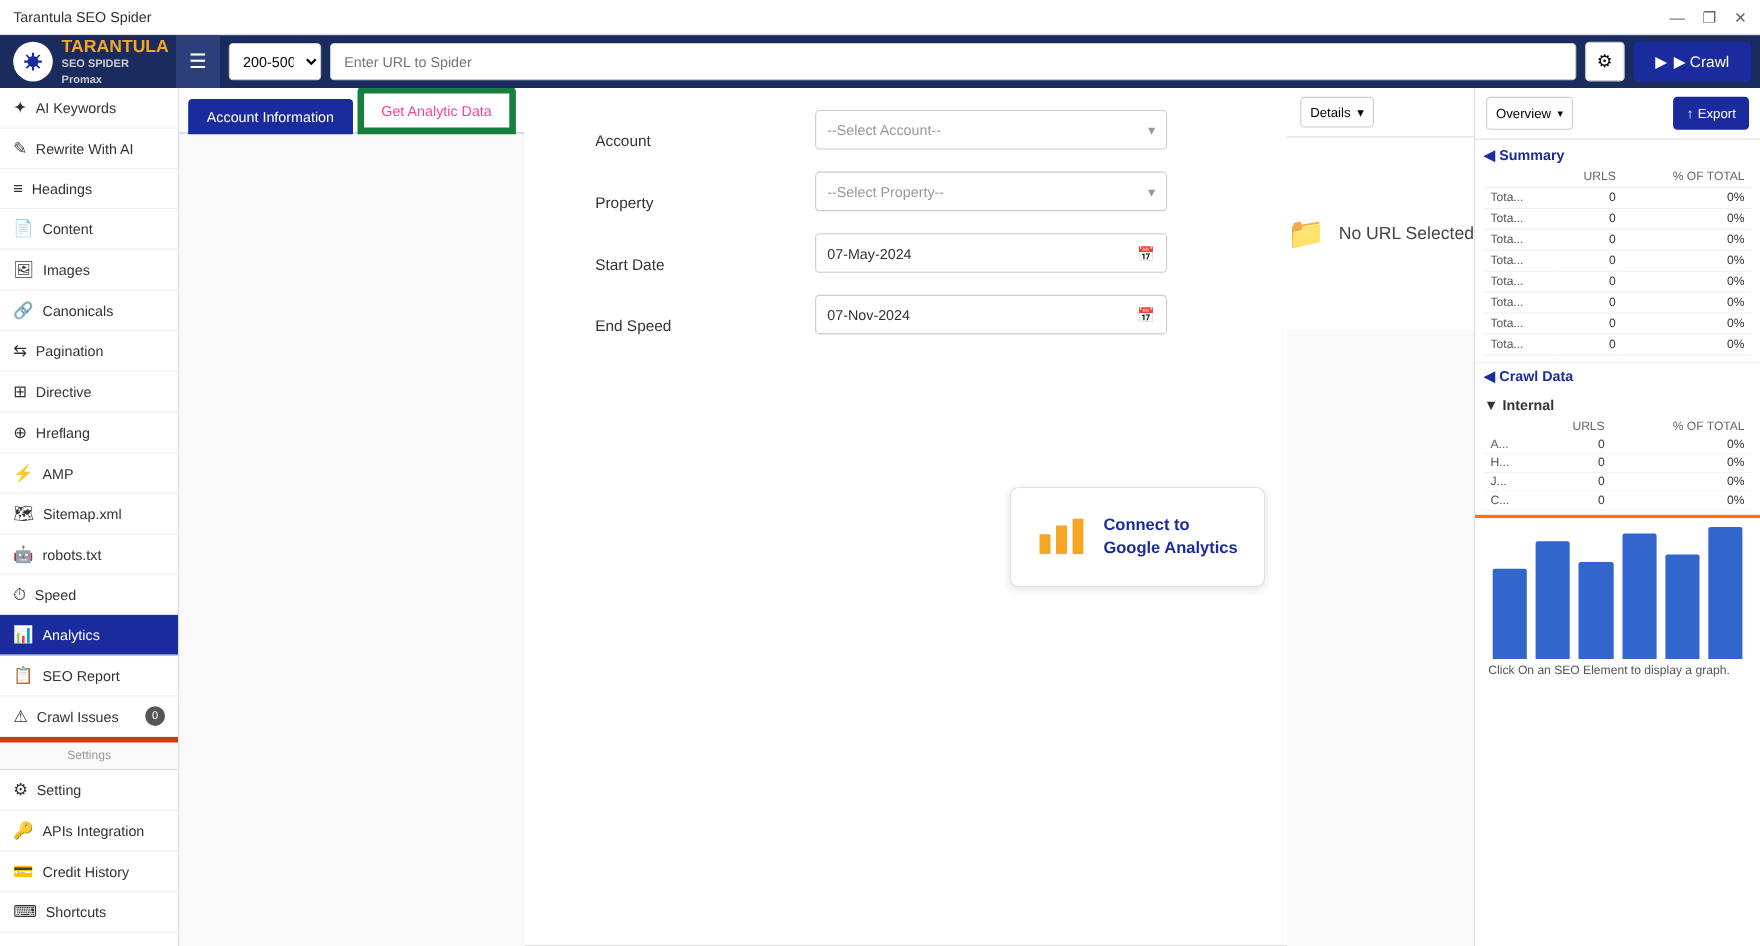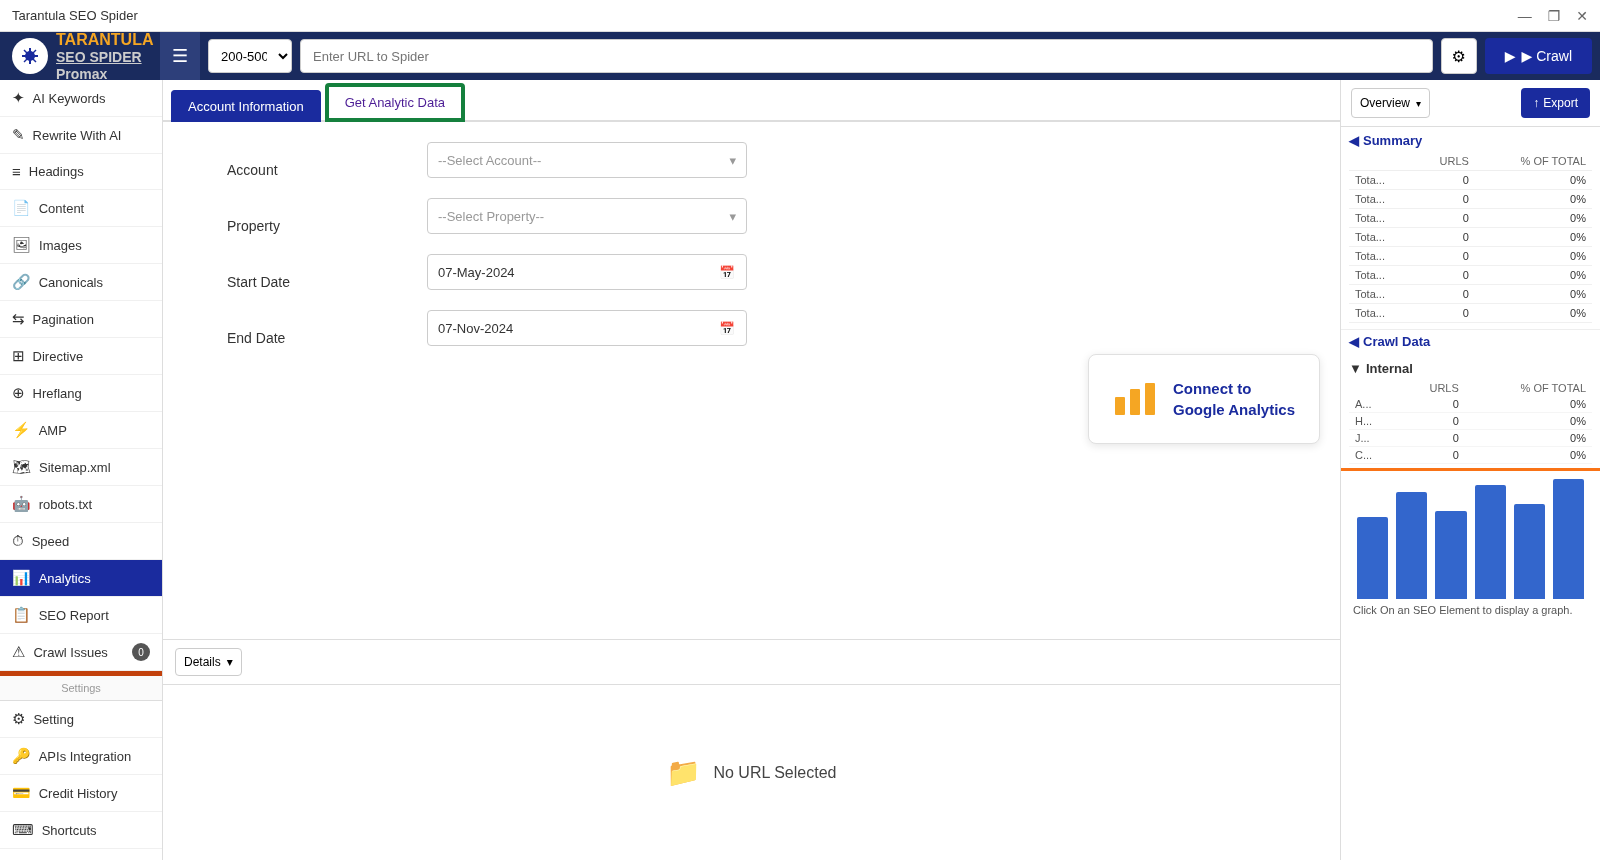--- a/index.html
+++ b/index.html
@@ -161,21 +161,21 @@
       padding: 6px 0;
       border-top: 5px solid #c2410c;
       border-bottom: 1px solid #ddd;
       background: #fafafa;
     }
 
     
     .content-area {
       flex: 1;
       display: flex;
-      flex-direction: column;
+      flex-direction: row;
       background: #f9f9f9;
       overflow: hidden;
     }
 
     
     .tabs-bar {
       display: flex;
       background: #fff;
       border-bottom: 2px solid #ddd;
       padding: 0 8px;
@@ -191,22 +191,22 @@
       margin-bottom: -2px;
       border-radius: 4px 4px 0 0;
     }
     .tab.active {
       background: #1a2b9e;
       color: #fff;
       border-color: #1a2b9e;
     }
     .tab.inactive {
       background: #fff;
-      color: #4c1d95;
-      border: 4px solid #15803d;
+      color: #ec4899;
+      border: 6px solid #15803d;
     }
 
     
     .form-area {
       padding: 20px 24px;
       background: #fff;
       flex: 1;
       border-bottom: 1px solid #ddd;
       position: relative;
     }
@@ -447,21 +447,21 @@
         <line x1="4" y1="12" x2="8" y2="12" stroke="#1a2b9e" stroke-width="2"></line>
         <line x1="16" y1="12" x2="20" y2="12" stroke="#1a2b9e" stroke-width="2"></line>
         <line x1="6" y1="6" x2="9" y2="9" stroke="#1a2b9e" stroke-width="1.5"></line>
         <line x1="15" y1="15" x2="18" y2="18" stroke="#1a2b9e" stroke-width="1.5"></line>
         <line x1="18" y1="6" x2="15" y2="9" stroke="#1a2b9e" stroke-width="1.5"></line>
         <line x1="6" y1="18" x2="9" y2="15" stroke="#1a2b9e" stroke-width="1.5"></line>
       </svg>
     </div>
     <div class="logo-text">
       <span class="big">TARANTULA</span>
-      <span style="color:#ccc;font-size:14px;text-decoration:underline;">SEO SPIDER Promax</span>
+      <span style="color:#ccc;font-size:10px;">SEO SPIDER Promax</span>
     </div>
   </div>
   <div class="hamburger-btn">
     <span>☰</span>
   </div>
   <select class="url-range-select">
     <option>200-500</option>
     <option>100-200</option>
     <option>500-1000</option>
   </select>
@@ -602,21 +602,21 @@
           <div class="form-label">Start Date</div>
           <div class="form-control">
             <div class="date-input">
               <span>07-May-2024</span>
               <span>📅</span>
             </div>
           </div>
         </div>
 
         <div class="form-row">
-          <div class="form-label">End Date</div>
+          <div class="form-label">End Speed</div>
           <div class="form-control">
             <div class="date-input">
               <span>07-Nov-2024</span>
               <span>📅</span>
             </div>
           </div>
         </div>
 
         <div class="ga-card">
           <div>

